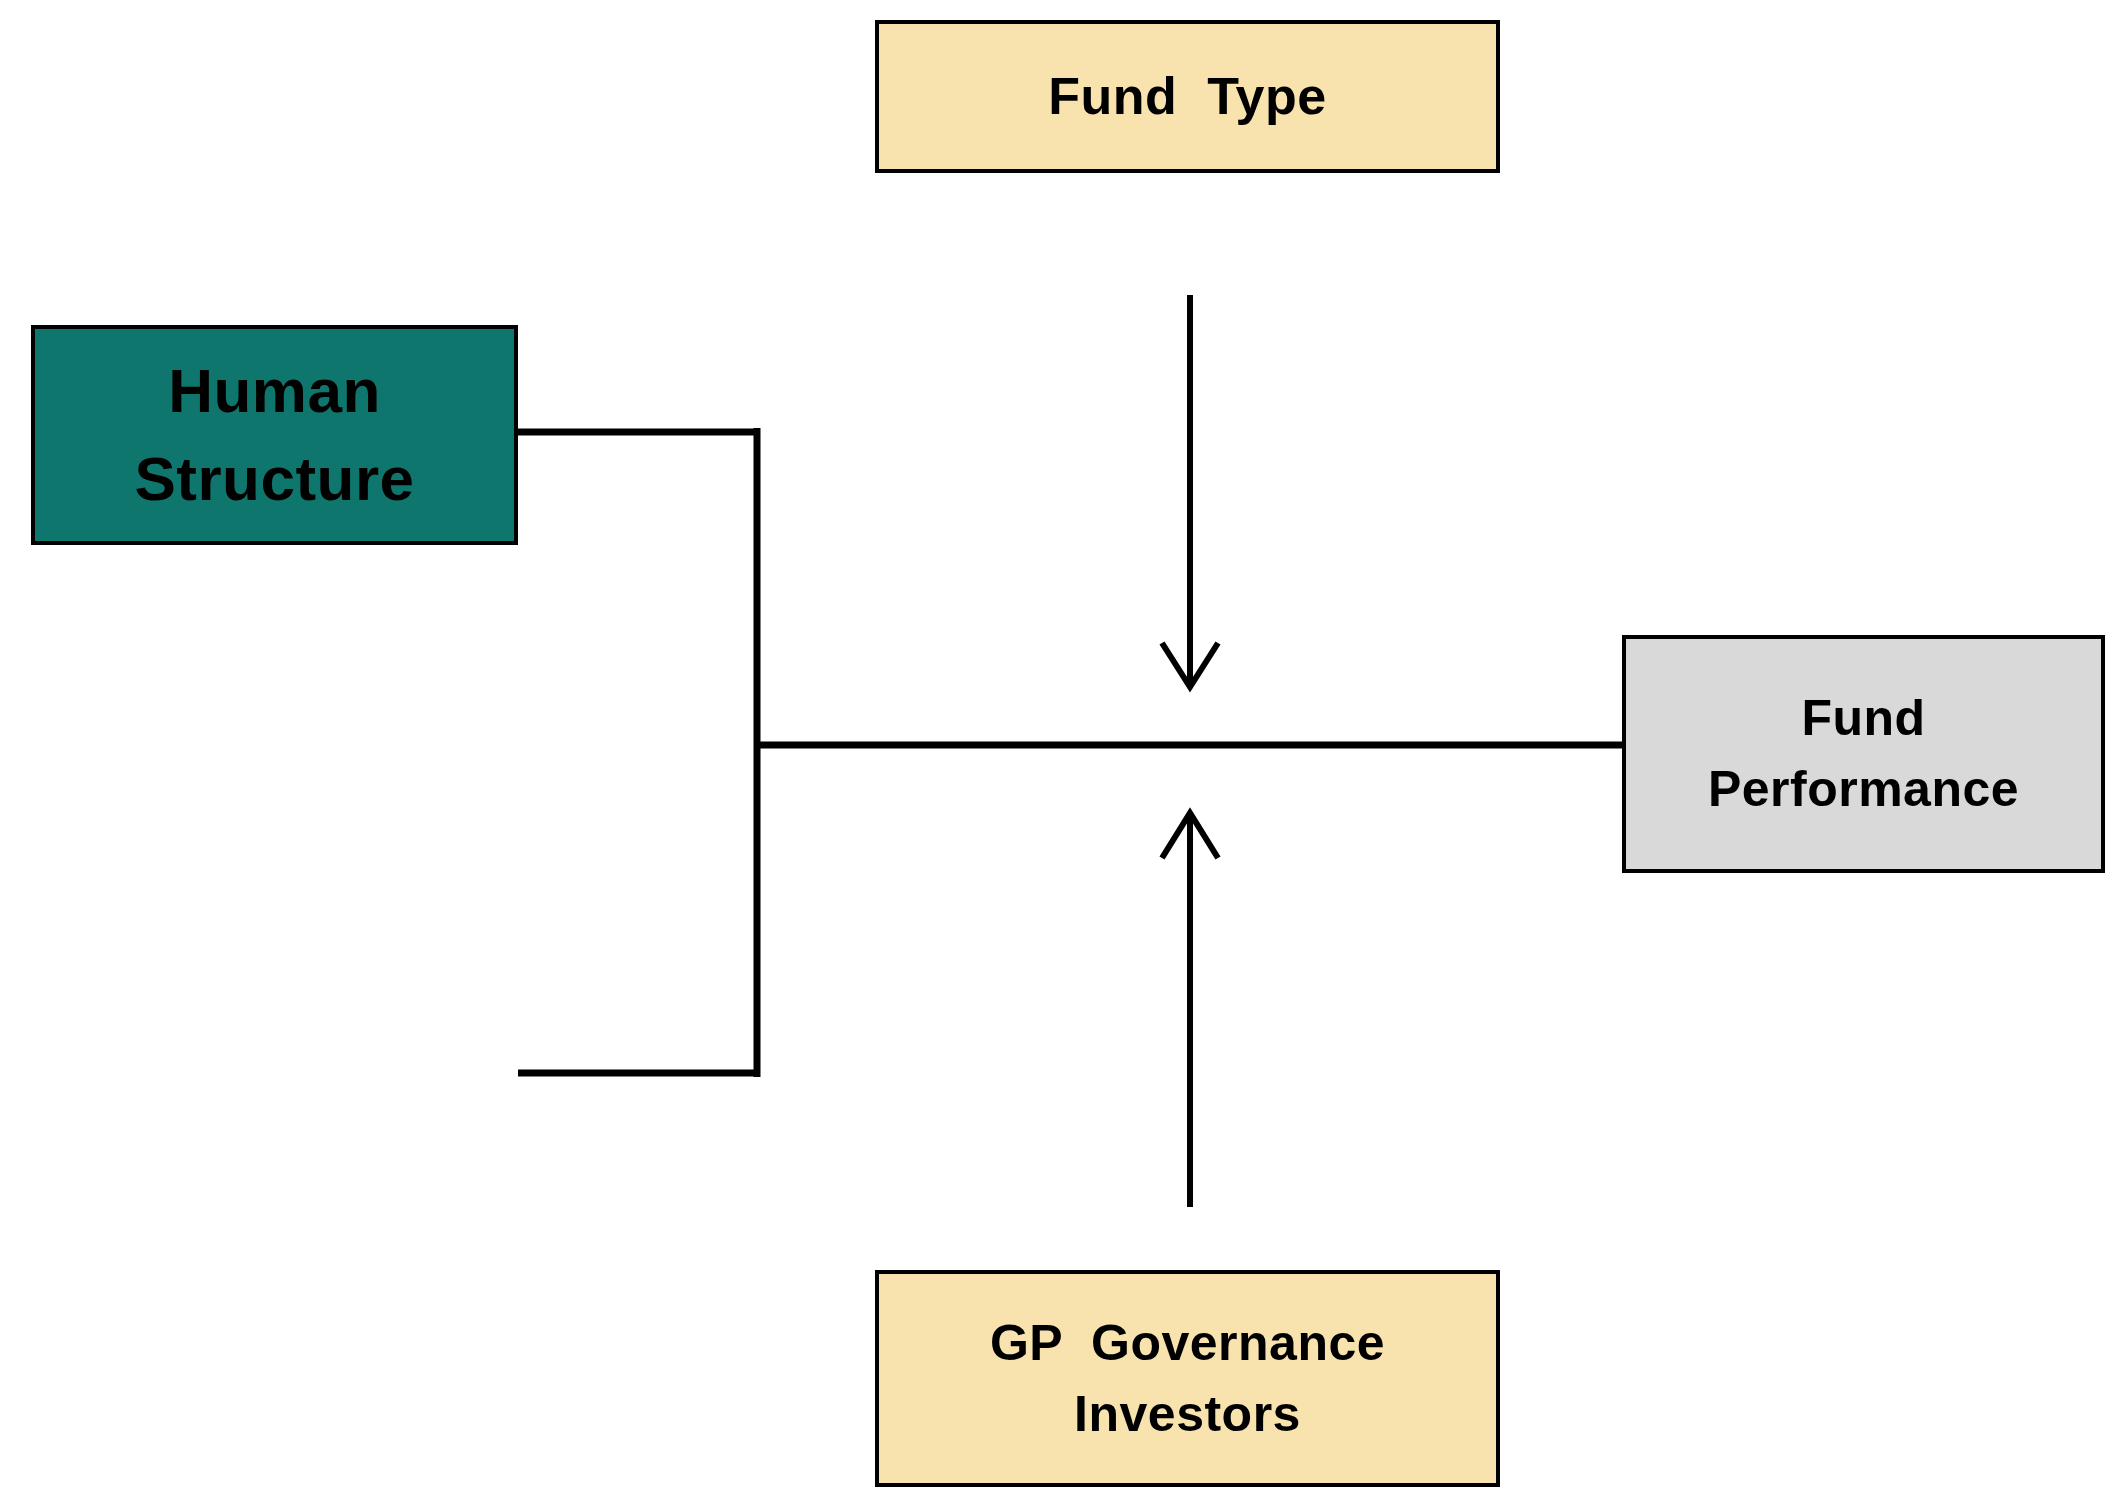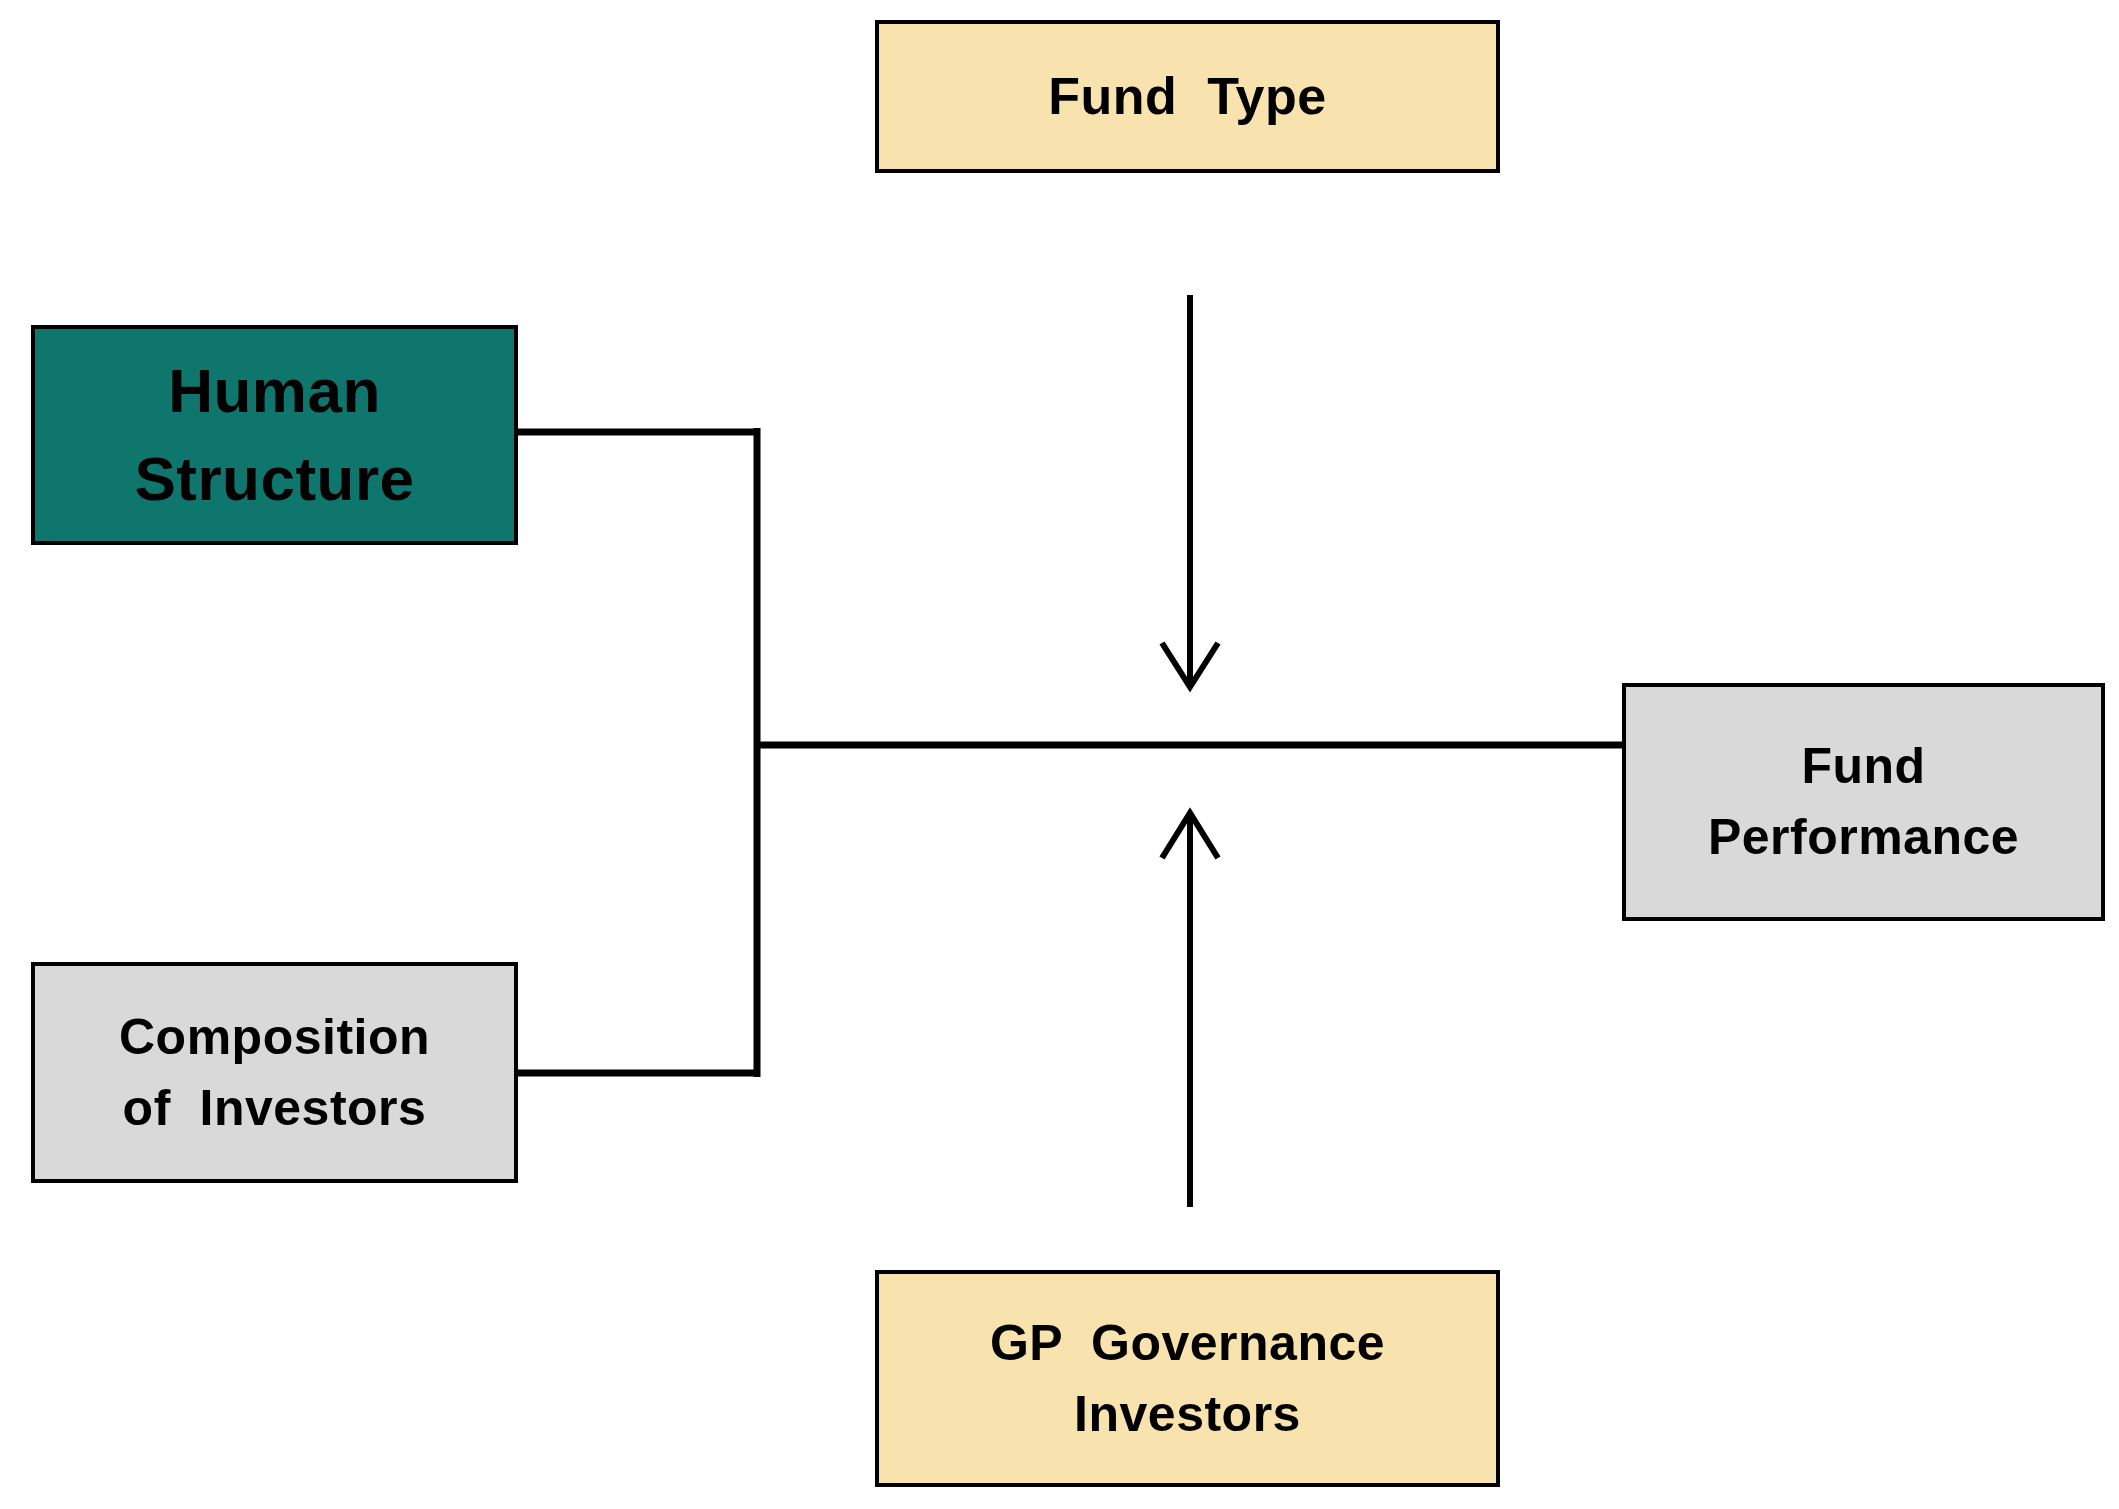--- a/index.html
+++ b/index.html
@@ -69,21 +69,20 @@
     background: #D9D9D9;
     font-size: 50px;
   }
   .node--fund-performance {
     left: 1622px;
     top: 635px;
     width: 483px;
     height: 238px;
     background: #D9D9D9;
     font-size: 50px;
-    margin-top: 48px;
   }
   .edge-layer {
     position: absolute;
     left: 0;
     top: 0;
     width: 2119px;
     height: 1509px;
     pointer-events: none;
   }
 </style>
@@ -120,24 +119,20 @@
 
   <div class="node node--fund-type">
     <span class="node-line">Fund  Type</span>
   </div>
 
   <div class="node node--human-resources">
     <span class="node-line">Human</span>
     <span class="node-line">Structure</span>
   </div>
 
-  <div class="node node--composition">
-    <span class="node-line">Composition</span>
-    <span class="node-line">of  Investors</span>
-  </div>
 
   <div class="node node--fund-performance">
     <span class="node-line">Fund</span>
     <span class="node-line">Performance</span>
   </div>
 
   <div class="node node--gp-governance">
     <span class="node-line">GP  Governance</span>
     <span class="node-line">Investors</span>
   </div>

